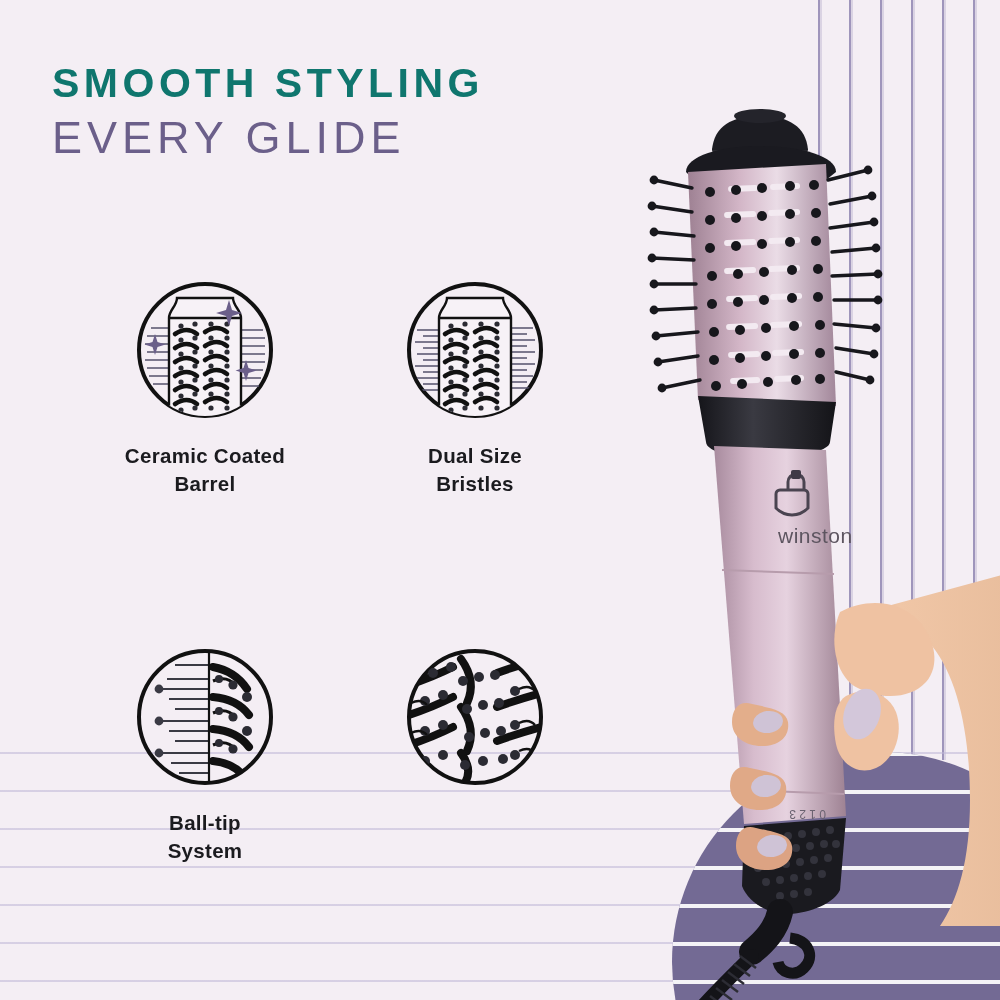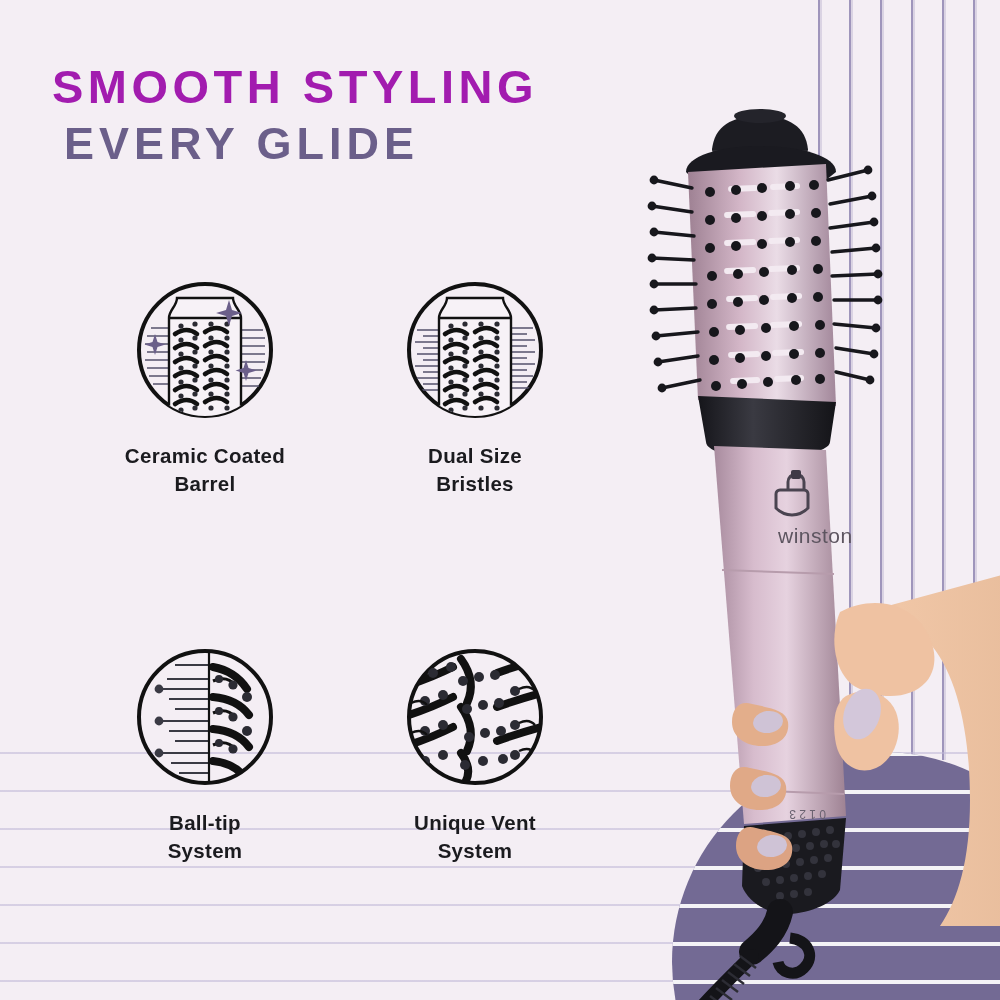--- a/index.html
+++ b/index.html
@@ -36,26 +36,26 @@
   .hstripes-outside{
     position:absolute;left:0;top:752px;width:1000px;height:248px;
     background:repeating-linear-gradient(to bottom,
       rgba(190,182,214,0.55) 0px,rgba(190,182,214,0.55) 2px,
       rgba(0,0,0,0) 2px,rgba(0,0,0,0) 38px);
   }
 
   
   .headline{position:absolute;left:52px;top:62px;width:640px;}
   .hl1{
-    font-size:47px;font-weight:700;letter-spacing:4.5px;
-    color:#a21caf;line-height:1.05;margin:0;white-space:nowrap;
+    font-size:41px;font-weight:700;letter-spacing:4.5px;
+    color:#0f766e;line-height:1.05;margin:0;white-space:nowrap;
   }
   .hl2{
-    font-size:45px;font-weight:700;letter-spacing:5px;
-    color:#6B5F8A;line-height:1.2;margin:6px 0 0 12px;white-space:nowrap;
+    font-size:45px;font-weight:400;letter-spacing:5px;
+    color:#6B5F8A;line-height:1.2;margin:6px 0 0 0;white-space:nowrap;
   }
 
   
   .features{position:absolute;left:60px;top:278px;width:560px;}
   .frow{display:flex;}
   .frow + .frow{margin-top:148px;}
   .feature{width:290px;display:flex;flex-direction:column;align-items:center;}
   .feature.f2{width:250px;align-items:center;}
   .ficon{width:144px;height:144px;}
   .flabel{
@@ -377,22 +377,20 @@
               <g stroke="#111" stroke-width="2.4" fill="none">
                 <path d="M8 58 q10 -5 16 2"></path>
                   <path d="M8 88 q10 -5 16 2"></path>
                 <path d="M116 44 q10 -5 16 2"></path>
                   <path d="M116 78 q10 -5 16 2"></path>
                   <path d="M116 106 q10 -5 16 2"></path>
               </g>
             </g>
           </svg>
         </div>
-        <div class="flabel">Unique Vent
-System</div>
       </div>
     </div>
   </div>
 
   <div class="product">
     <svg viewBox="0 0 380 900" width="380" height="900">
       <defs>
         <linearGradient id="bodyGrad" x1="0" y1="0" x2="1" y2="0">
           <stop offset="0" stop-color="#A88B9E"></stop>
           <stop offset="0.30" stop-color="#D7BCCD"></stop>

